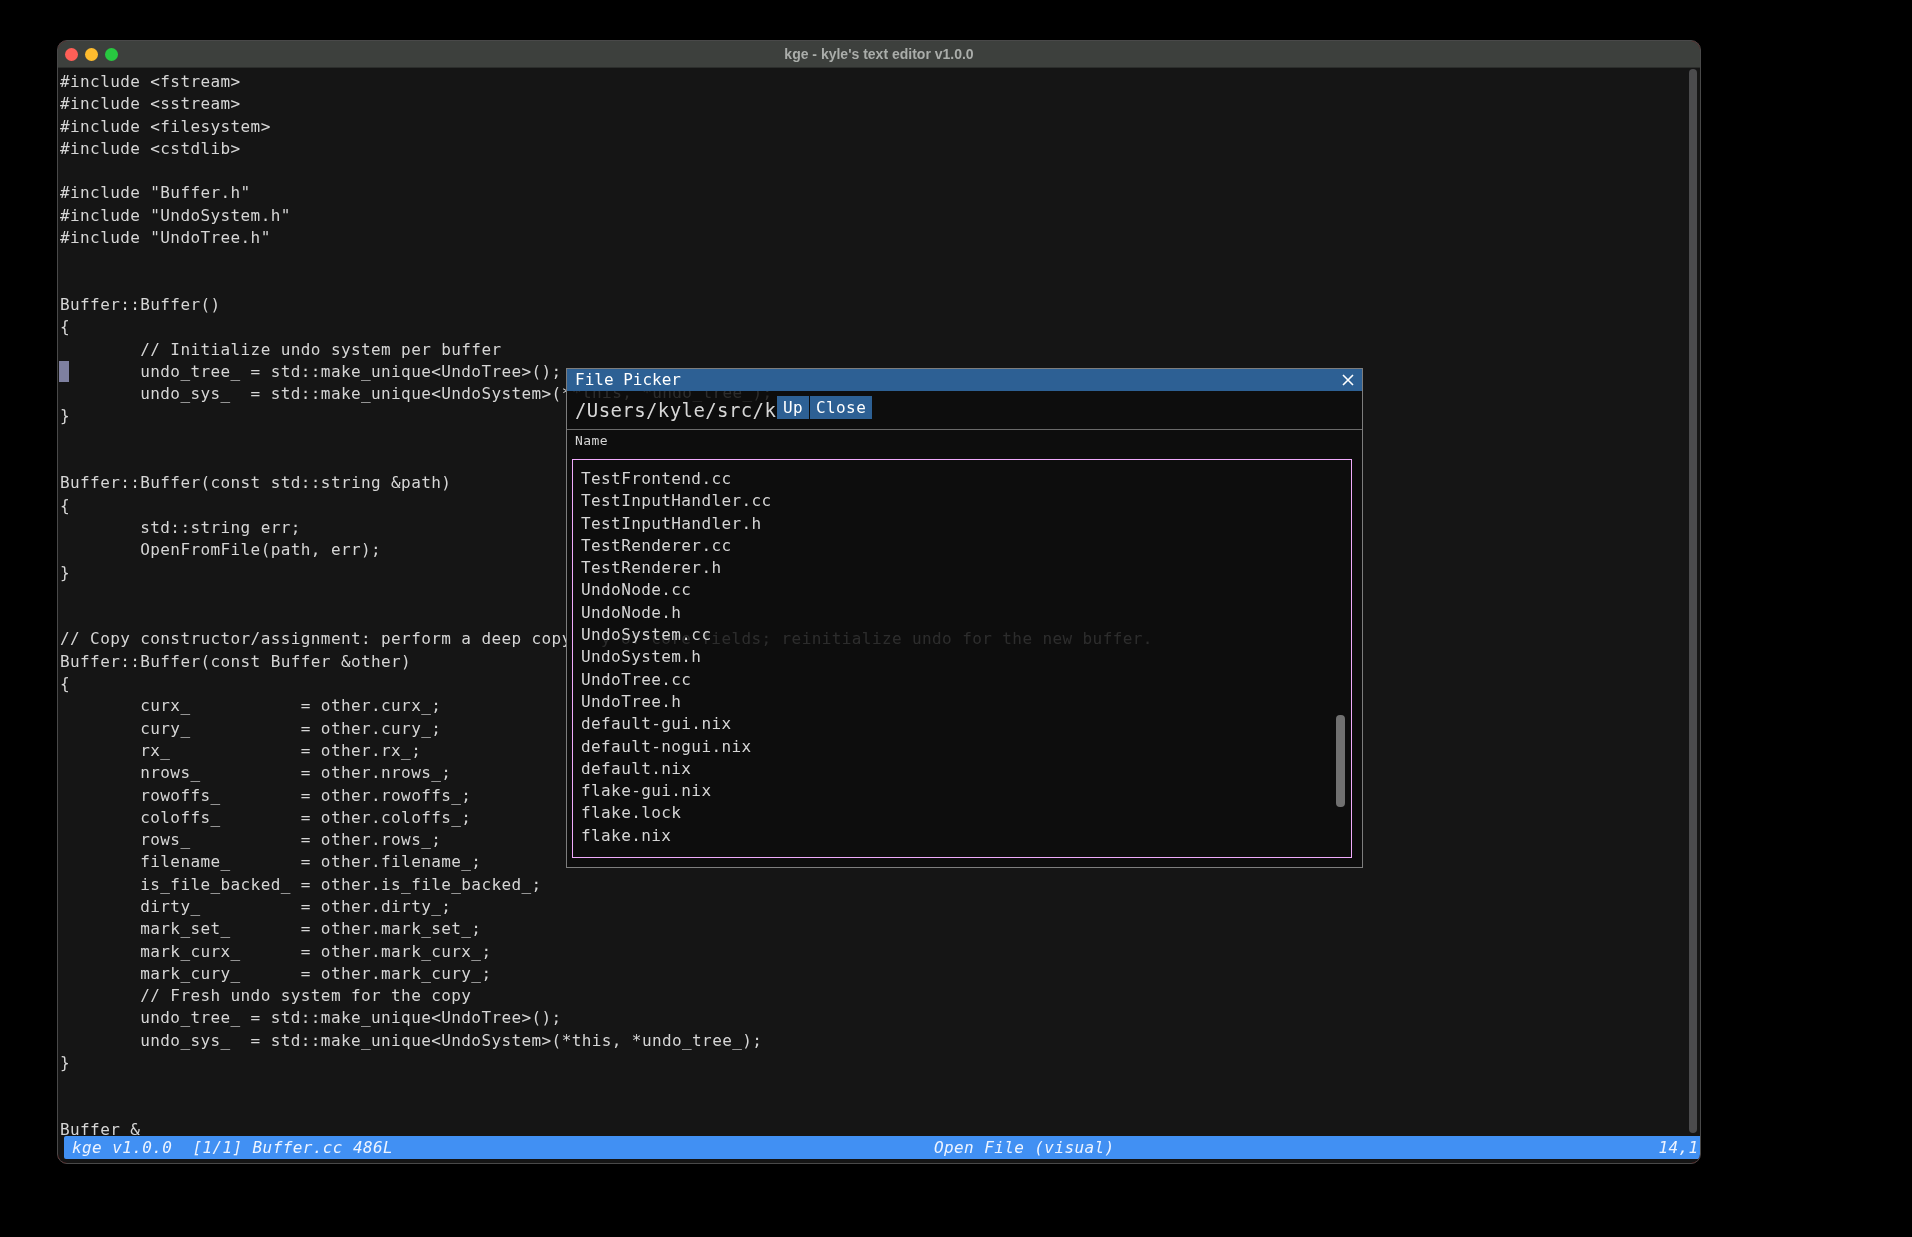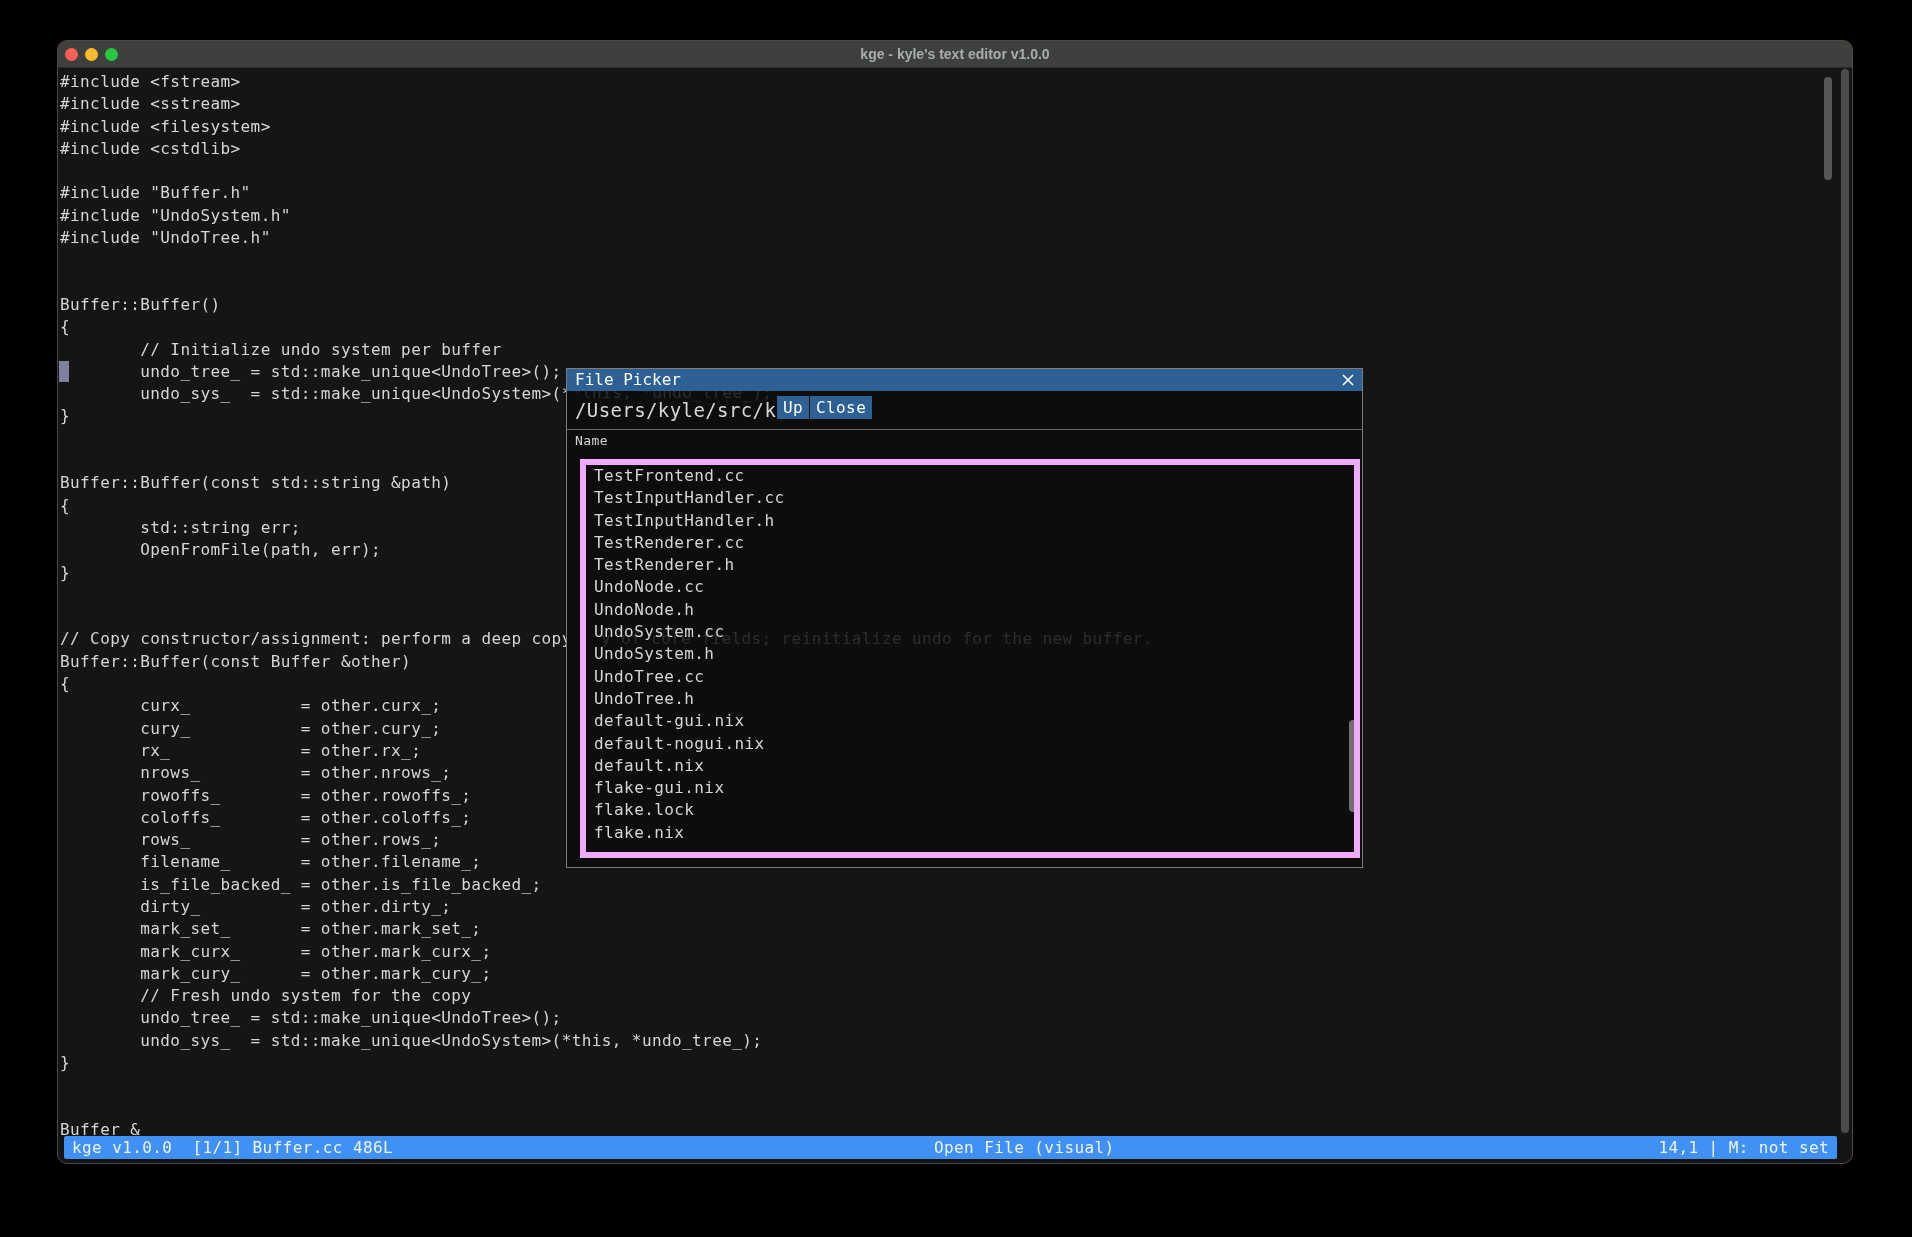--- a/index.html
+++ b/index.html
@@ -1,19 +1,19 @@
 <!DOCTYPE html>
 <html><head>
 <meta charset="utf-8">
 <style>
   html,body{margin:0;padding:0;background:#000;}
   .page{position:relative;width:1912px;height:1237px;background:#000;overflow:hidden;
         font-family:"DejaVu Sans Mono",monospace;}
   
-  .window{position:absolute;left:57px;top:40px;width:1796px;height:1124px;
+  .window{position:absolute;left:57px;top:40px;width:1644px;height:1124px;
           background:#7f1d1d;border:1px solid #494949;border-radius:10px;
           overflow:hidden;box-sizing:border-box;}
   .titlebar{position:absolute;left:0;top:0;right:0;height:26px;background:#3d403d;
             border-bottom:1px solid #2c2e2c;}
   .traffic{position:absolute;left:7px;top:6.5px;display:flex;gap:7px;}
   .tl{width:13px;height:13px;border-radius:50%;display:inline-block;}
   .tl.red{background:#ff5f57;}
   .tl.yellow{background:#febc2e;}
   .tl.green{background:#28c840;}
   .title-text{position:absolute;left:0;right:0;top:0;height:26px;line-height:26px;
@@ -41,30 +41,30 @@
                 display:flex;justify-content:space-between;align-items:center;box-sizing:border-box;}
   .dlg-x{display:flex;align-items:center;cursor:default;}
   .dlg-pathrow{position:absolute;left:0;top:22px;right:0;height:38px;}
   .dlg-path{position:absolute;left:8px;top:8px;font-size:19px;letter-spacing:0.4px;color:#d6d6d6;white-space:pre;}
   .dlg-btn{position:absolute;top:5px;height:23px;background:#2d6094;color:#fff;border:none;
            font:16px "DejaVu Sans Mono",monospace;letter-spacing:0.4px;padding:0 6px;}
   .btn-up{left:210px;}
   .btn-close{left:243px;}
   .dlg-sep{position:absolute;left:0;top:60px;right:0;height:1px;background:#6a6a6a;}
   .dlg-name{position:absolute;left:8px;top:64px;font-size:13px;letter-spacing:0.4px;color:#d6d6d6;}
-  .dlg-list{position:absolute;left:13px;top:90px;width:780px;height:399px;
-            border:6px solid #f0abfc;box-sizing:border-box;padding-top:0;overflow:hidden;}
+  .dlg-list{position:absolute;left:5px;top:90px;width:780px;height:399px;
+            border:1px solid #f0abfc;box-sizing:border-box;padding-top:8px;overflow:hidden;}
   .list-item{height:22.3px;line-height:22.3px;padding-left:8px;font-size:16px;
              letter-spacing:0.4px;color:#d6d6d6;white-space:pre;}
   .list-thumb{position:absolute;left:763px;top:255px;width:9px;height:92px;
               background:#707070;border-radius:4px;z-index:2;}
   
   .statusbar{position:absolute;left:6px;top:1095px;width:1773px;height:23px;
              background:#4190f3;border-radius:2px;color:#eef4ff;
-             font-size:16px;line-height:23px;letter-spacing:0.4px;}
+             font-size:16px;line-height:23px;letter-spacing:0.4px;font-style:italic;}
   .st-left{position:absolute;left:8px;white-space:pre;}
   .st-center{position:absolute;left:870px;white-space:pre;text-align:center;}
   .st-right{position:absolute;right:8px;white-space:pre;}
 </style>
 </head>
 <body>
 
 <div class="page">
   <div class="window">
 

